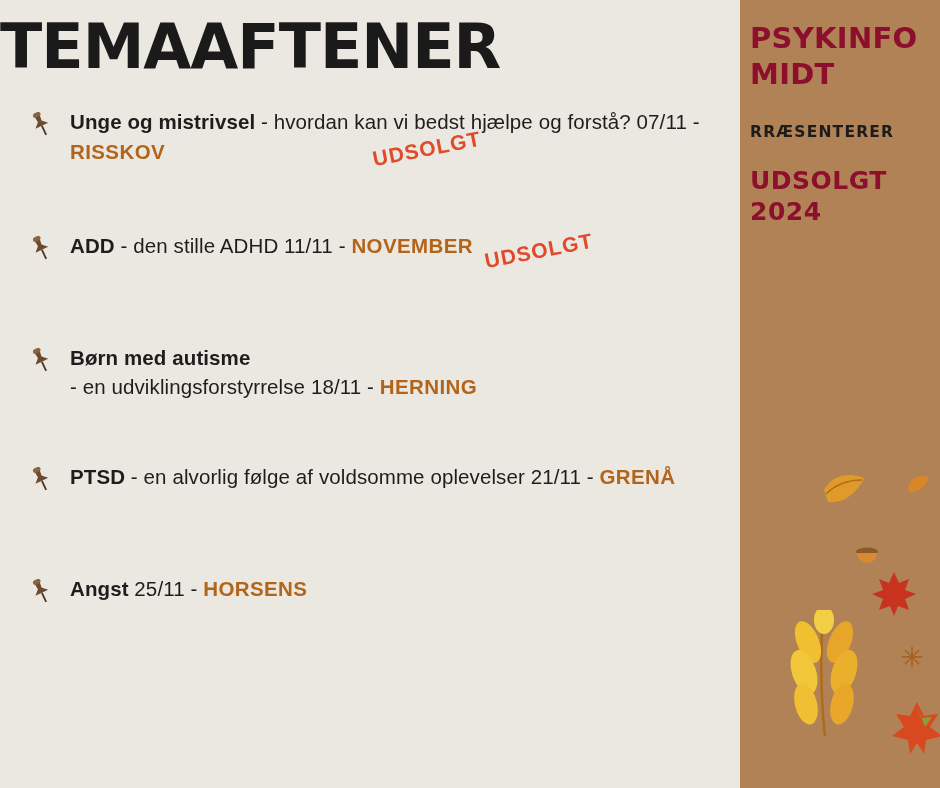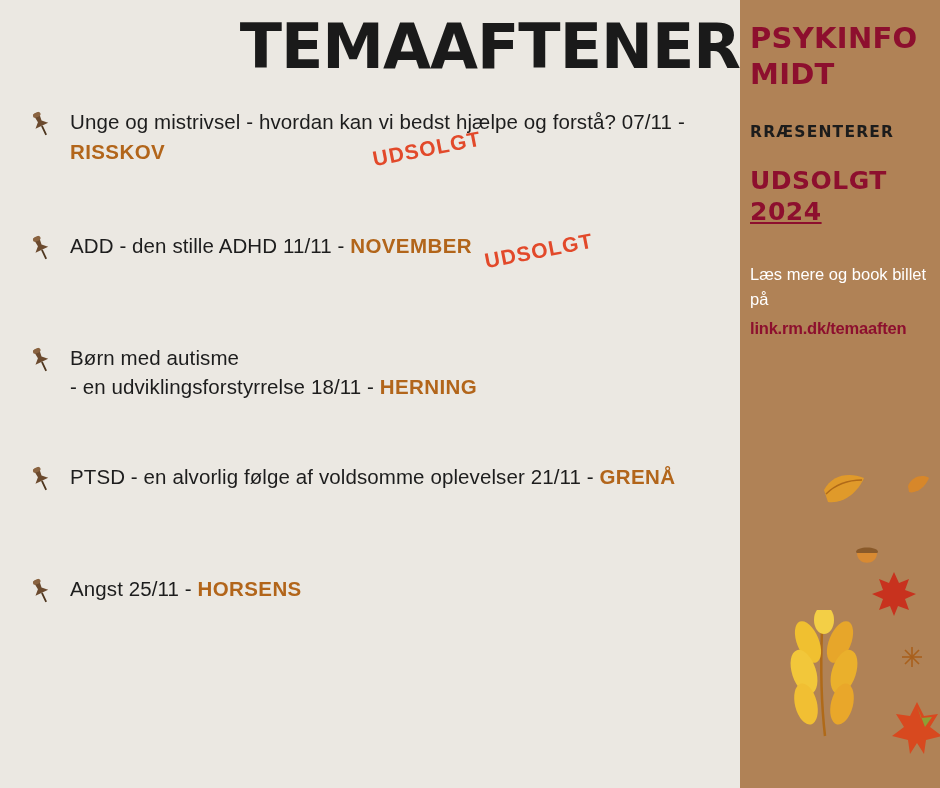--- a/index.html
+++ b/index.html
@@ -27,21 +27,21 @@
     height: 788px;
     background: #ebe8e2;
     box-sizing: border-box;
   }
   .poster-title {
     font-family: "DejaVu Sans", sans-serif;
     font-weight: bold;
     font-size: 62px;
     letter-spacing: -1px;
     color: #1a1a1a;
-    text-align: right;
+    text-align: left;
     margin: 0;
     padding: 14px 0 0 0;
     line-height: 1.05;
   }
   .events {
     margin: 0;
     padding: 28px 0 0 0;
     list-style: none;
   }
   .event {
@@ -59,21 +59,21 @@
     height: 30px;
   }
   .event-text {
     font-family: "Liberation Sans", sans-serif;
     font-size: 20.5px;
     line-height: 1.45;
     color: #1d1d1d;
     letter-spacing: 0.1px;
   }
   .event-text b {
-    font-weight: normal;
+    font-weight: bold;
   }
   .place {
     color: #b2651a;
     font-weight: bold;
     letter-spacing: 0.4px;
   }
   .sold-out {
     position: absolute;
     color: #e2492a;
     font-weight: bold;
@@ -128,21 +128,20 @@
     margin: 24px 0 0 0;
     line-height: 1.3;
   }
   .year {
     font-family: "DejaVu Sans", sans-serif;
     font-weight: bold;
     font-size: 25px;
     color: #8d0f2e;
     letter-spacing: 0.5px;
     margin: 0;
-    text-decoration: underline;
   }
   .book-info {
     font-family: "Liberation Sans", sans-serif;
     font-size: 16.5px;
     color: #ffffff;
     line-height: 1.5;
     margin: 36px 0 0 0;
     font-weight: 500;
   }
   .book-link {
@@ -258,24 +257,20 @@
     <p class="brand">
       <span>PSYKINFO</span><br>
       <span>MIDT</span>
     </p>
 
     <p class="presents">RRÆSENTERER</p>
 
     <p class="month">UDSOLGT</p>
     <p class="year">2024</p>
 
-    <p class="book-info">
-      <span>Læs mere og book billet på</span>
-      <a class="book-link" href="#">link.rm.dk/temaaften</a>
-    </p>
 
     <span class="leaf" style="left:80px; top:470px;">
       <svg width="48" height="40" viewBox="0 0 48 40">
         <path d="M4 20 C12 4 30 2 44 8 C38 22 24 34 8 32 Z" fill="#e09a2a"></path>
         <path d="M6 24 C16 14 30 10 42 10" stroke="#b06a18" stroke-width="1.4" fill="none"></path>
       </svg>
     </span>
 
     <span class="leaf" style="left:165px; top:472px;">
       <svg width="26" height="26" viewBox="0 0 26 26">

